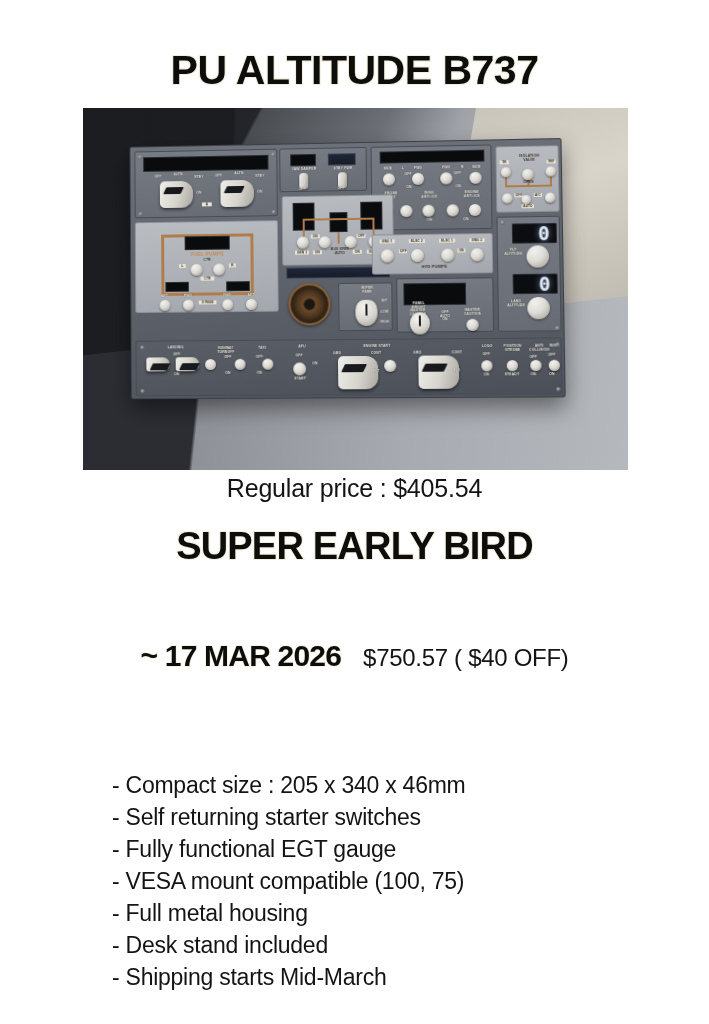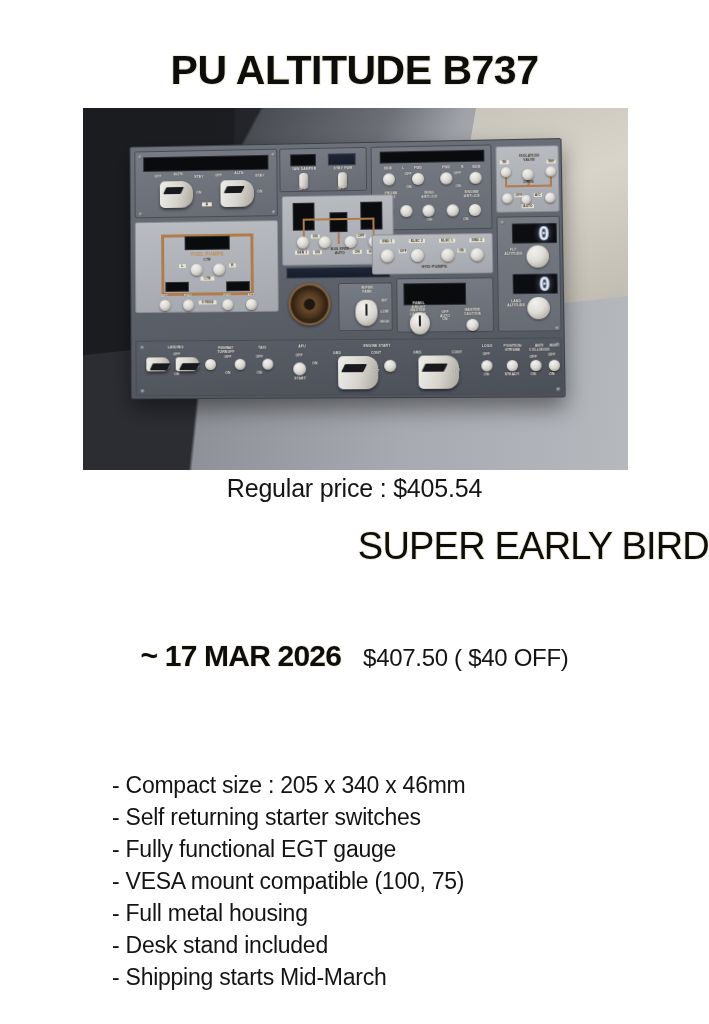--- a/index.html
+++ b/index.html
@@ -156,21 +156,21 @@
   
   .regprice {
     position: absolute; left: 0; top: 474px; width: 709px;
     text-align: center; font-size: 25px; color: #141414;
     font-weight: 400; letter-spacing: -0.2px;
   }
 
   
   .offer { position: absolute; width: 709px; left: 0; }
   .offer-title {
-    text-align: right; font-size: 38px; font-weight: 400;
+    text-align: center; font-size: 38px; font-weight: 700;
     color: #0d0d0b; letter-spacing: -0.8px; line-height: 1.05;
     -webkit-text-stroke: 2px #f3eedb; paint-order: stroke fill;
   }
   .offer-row {
     display: flex; align-items: baseline; justify-content: center;
     gap: 22px; margin-top: 2px;
   }
   .offer-date {
     font-size: 30px; font-weight: 700; color: #0d0d0b;
     letter-spacing: -0.8px;
@@ -453,21 +453,21 @@
 
   <div class="regprice">Regular price : $405.54</div>
 
   <div class="offer" id="offer-early">
     <div class="offer-title">SUPER EARLY BIRD</div>
   </div>
 
   <div class="offer" id="offer-launch">
     <div class="offer-row">
       <span class="offer-date">~ 17 MAR 2026</span>
-      <span class="offer-price">$407.50 ( $40 OFF)</span>
+      <span class="offer-price">$750.57 ( $40 OFF)</span>
     </div>
   </div>
 
   <ul class="features" id="feature-list">
       <li>- Compact size : 205 x 340 x 46mm</li>
       <li>- Self returning starter switches</li>
       <li>- Fully functional EGT gauge</li>
       <li>- VESA mount compatible (100, 75)</li>
       <li>- Full metal housing</li>
       <li>- Desk stand included</li>

